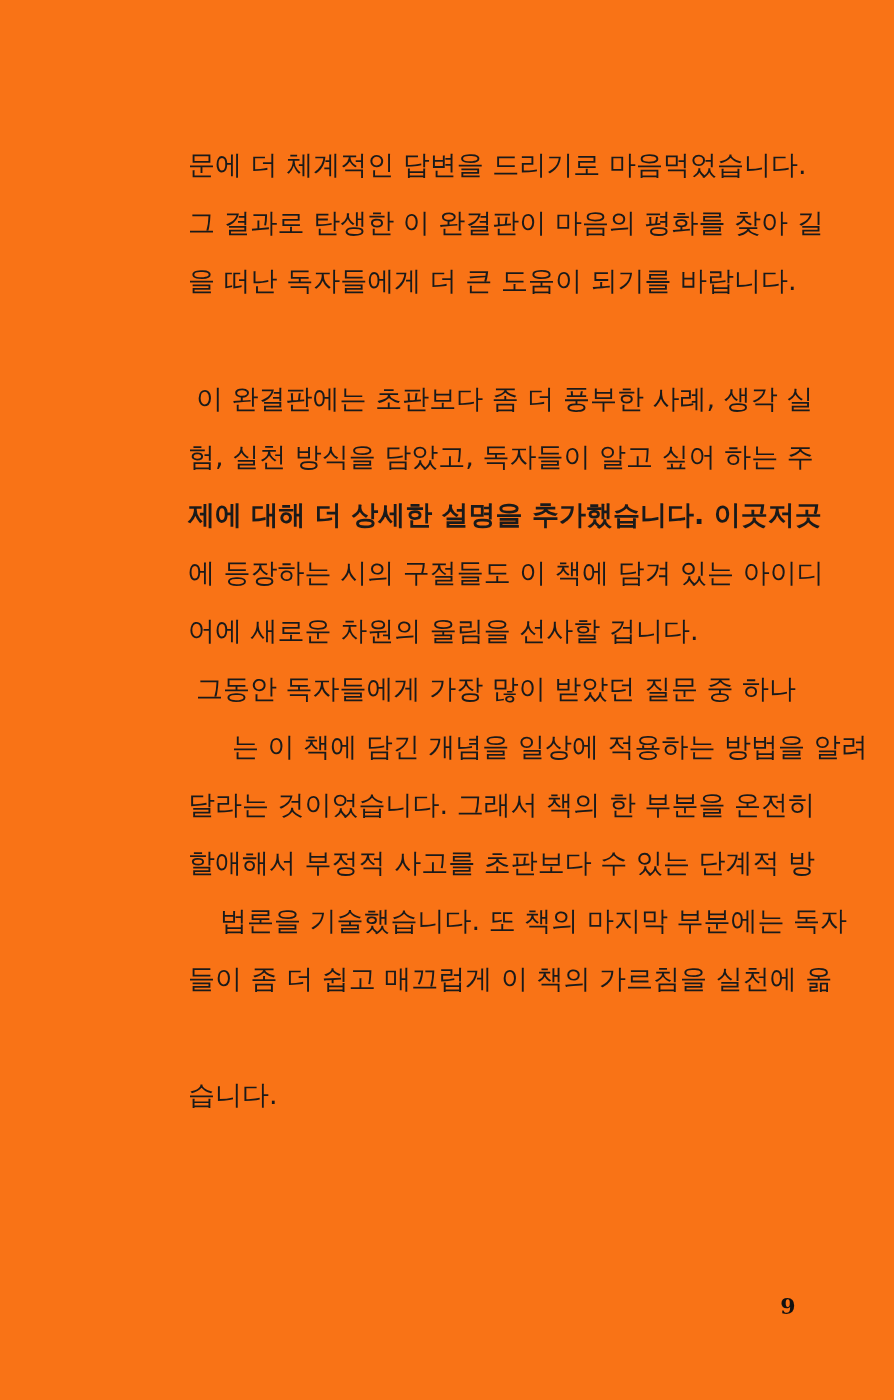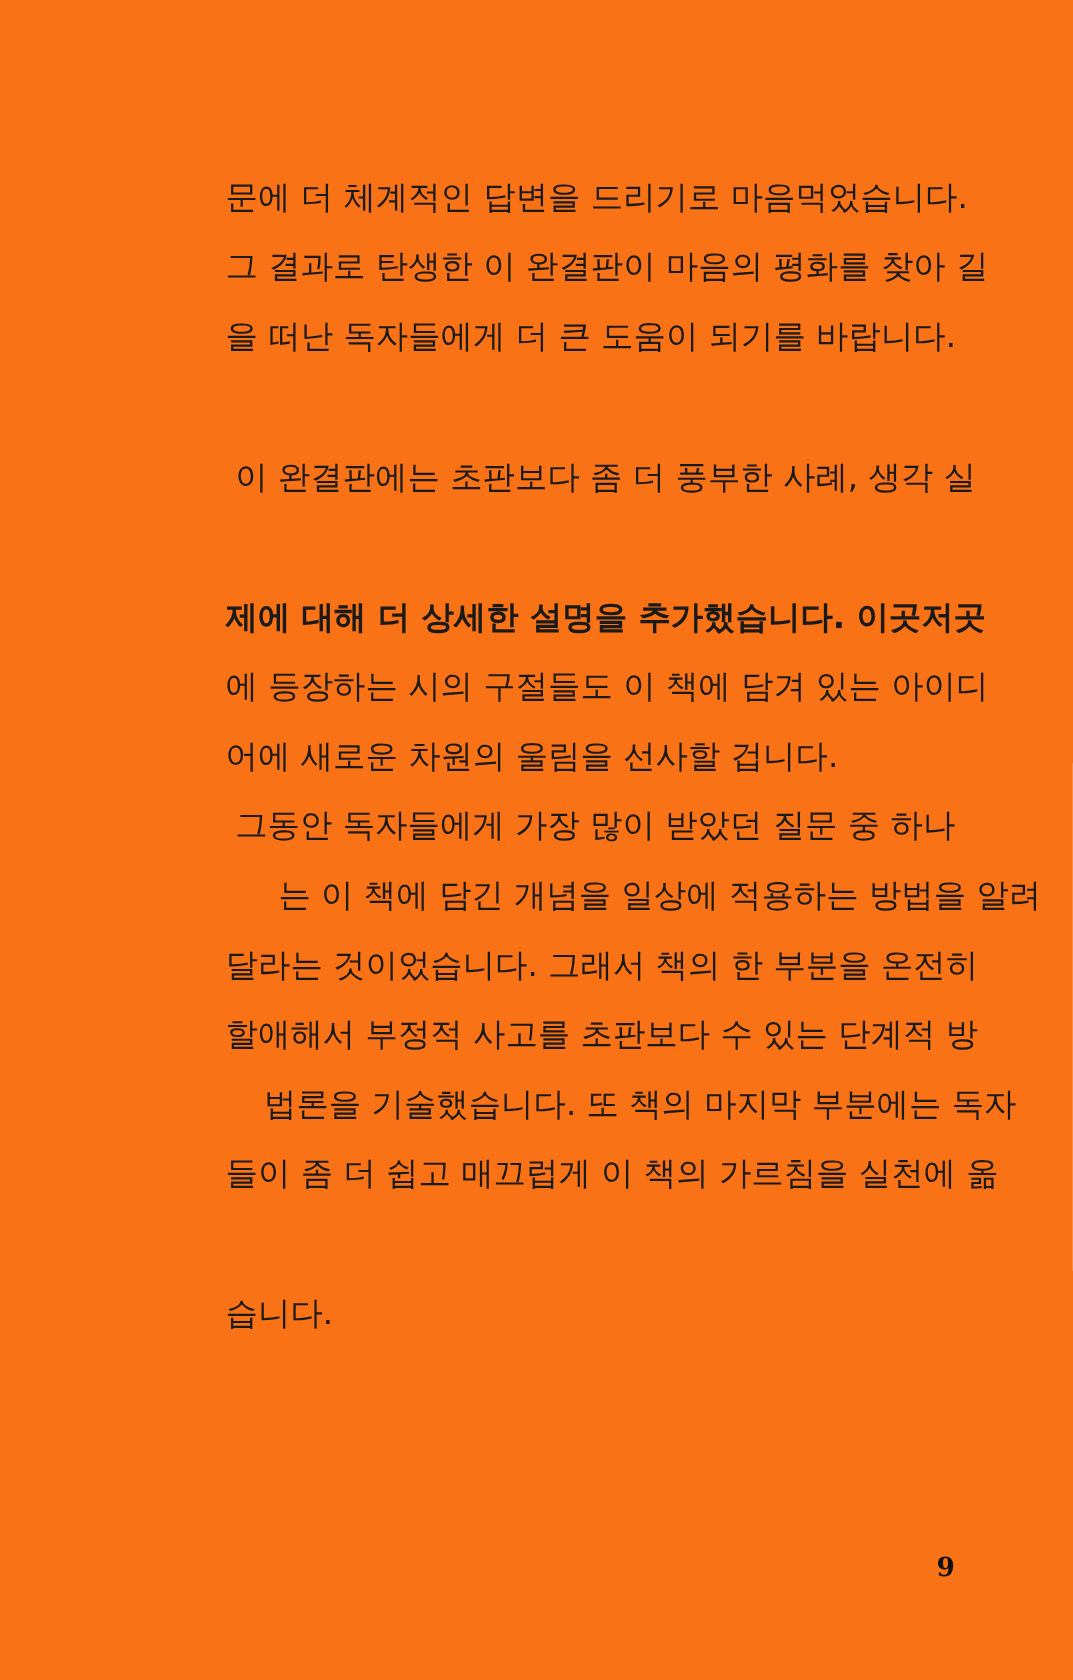--- a/index.html
+++ b/index.html
@@ -56,20 +56,21 @@
 </head>
 <body>
 
 <div class="page">
 
   <div class="line" style="top:145px;">문에 더 체계적인 답변을 드리기로 마음먹었습니다.</div>
   <div class="line" style="top:203px;">그 결과로 탄생한 이 완결판이 마음의 평화를 찾아 길</div>
   <div class="line last" style="top:261px;">을 떠난 독자들에게 더 큰 도움이 되기를 바랍니다.</div>
 
   <div class="line indent" style="top:379px;">이 완결판에는 초판보다 좀 더 풍부한 사례, 생각 실</div>
+  <div class="line" style="top:437px;">험, 실천 방식을 담았고, 독자들이 알고 싶어 하는 주</div>
   <div class="line" style="top:495px;font-weight:bold;">제에 대해 더 상세한 설명을 추가했습니다. 이곳저곳</div>
   <div class="line" style="top:553px;">에 등장하는 시의 구절들도 이 책에 담겨 있는 아이디</div>
   <div class="line indent" style="top:669px;">그동안 독자들에게 가장 많이 받았던 질문 중 하나</div>
 
   <div class="line last" style="top:611px;">어에 새로운 차원의 울림을 선사할 겁니다.</div>
   <div class="line" style="top:727px;margin-left:44px;">는 이 책에 담긴 개념을 일상에 적용하는 방법을 알려</div>
   <div class="line" style="top:785px;">달라는 것이었습니다. 그래서 책의 한 부분을 온전히</div>
   <div class="line" style="top:843px;">할애해서 부정적 사고를 초판보다 수 있는 단계적 방</div>
   <div class="line" style="top:901px;margin-left:32px;">법론을 기술했습니다. 또 책의 마지막 부분에는 독자</div>
   <div class="line" style="top:959px;">들이 좀 더 쉽고 매끄럽게 이 책의 가르침을 실천에 옮</div>

